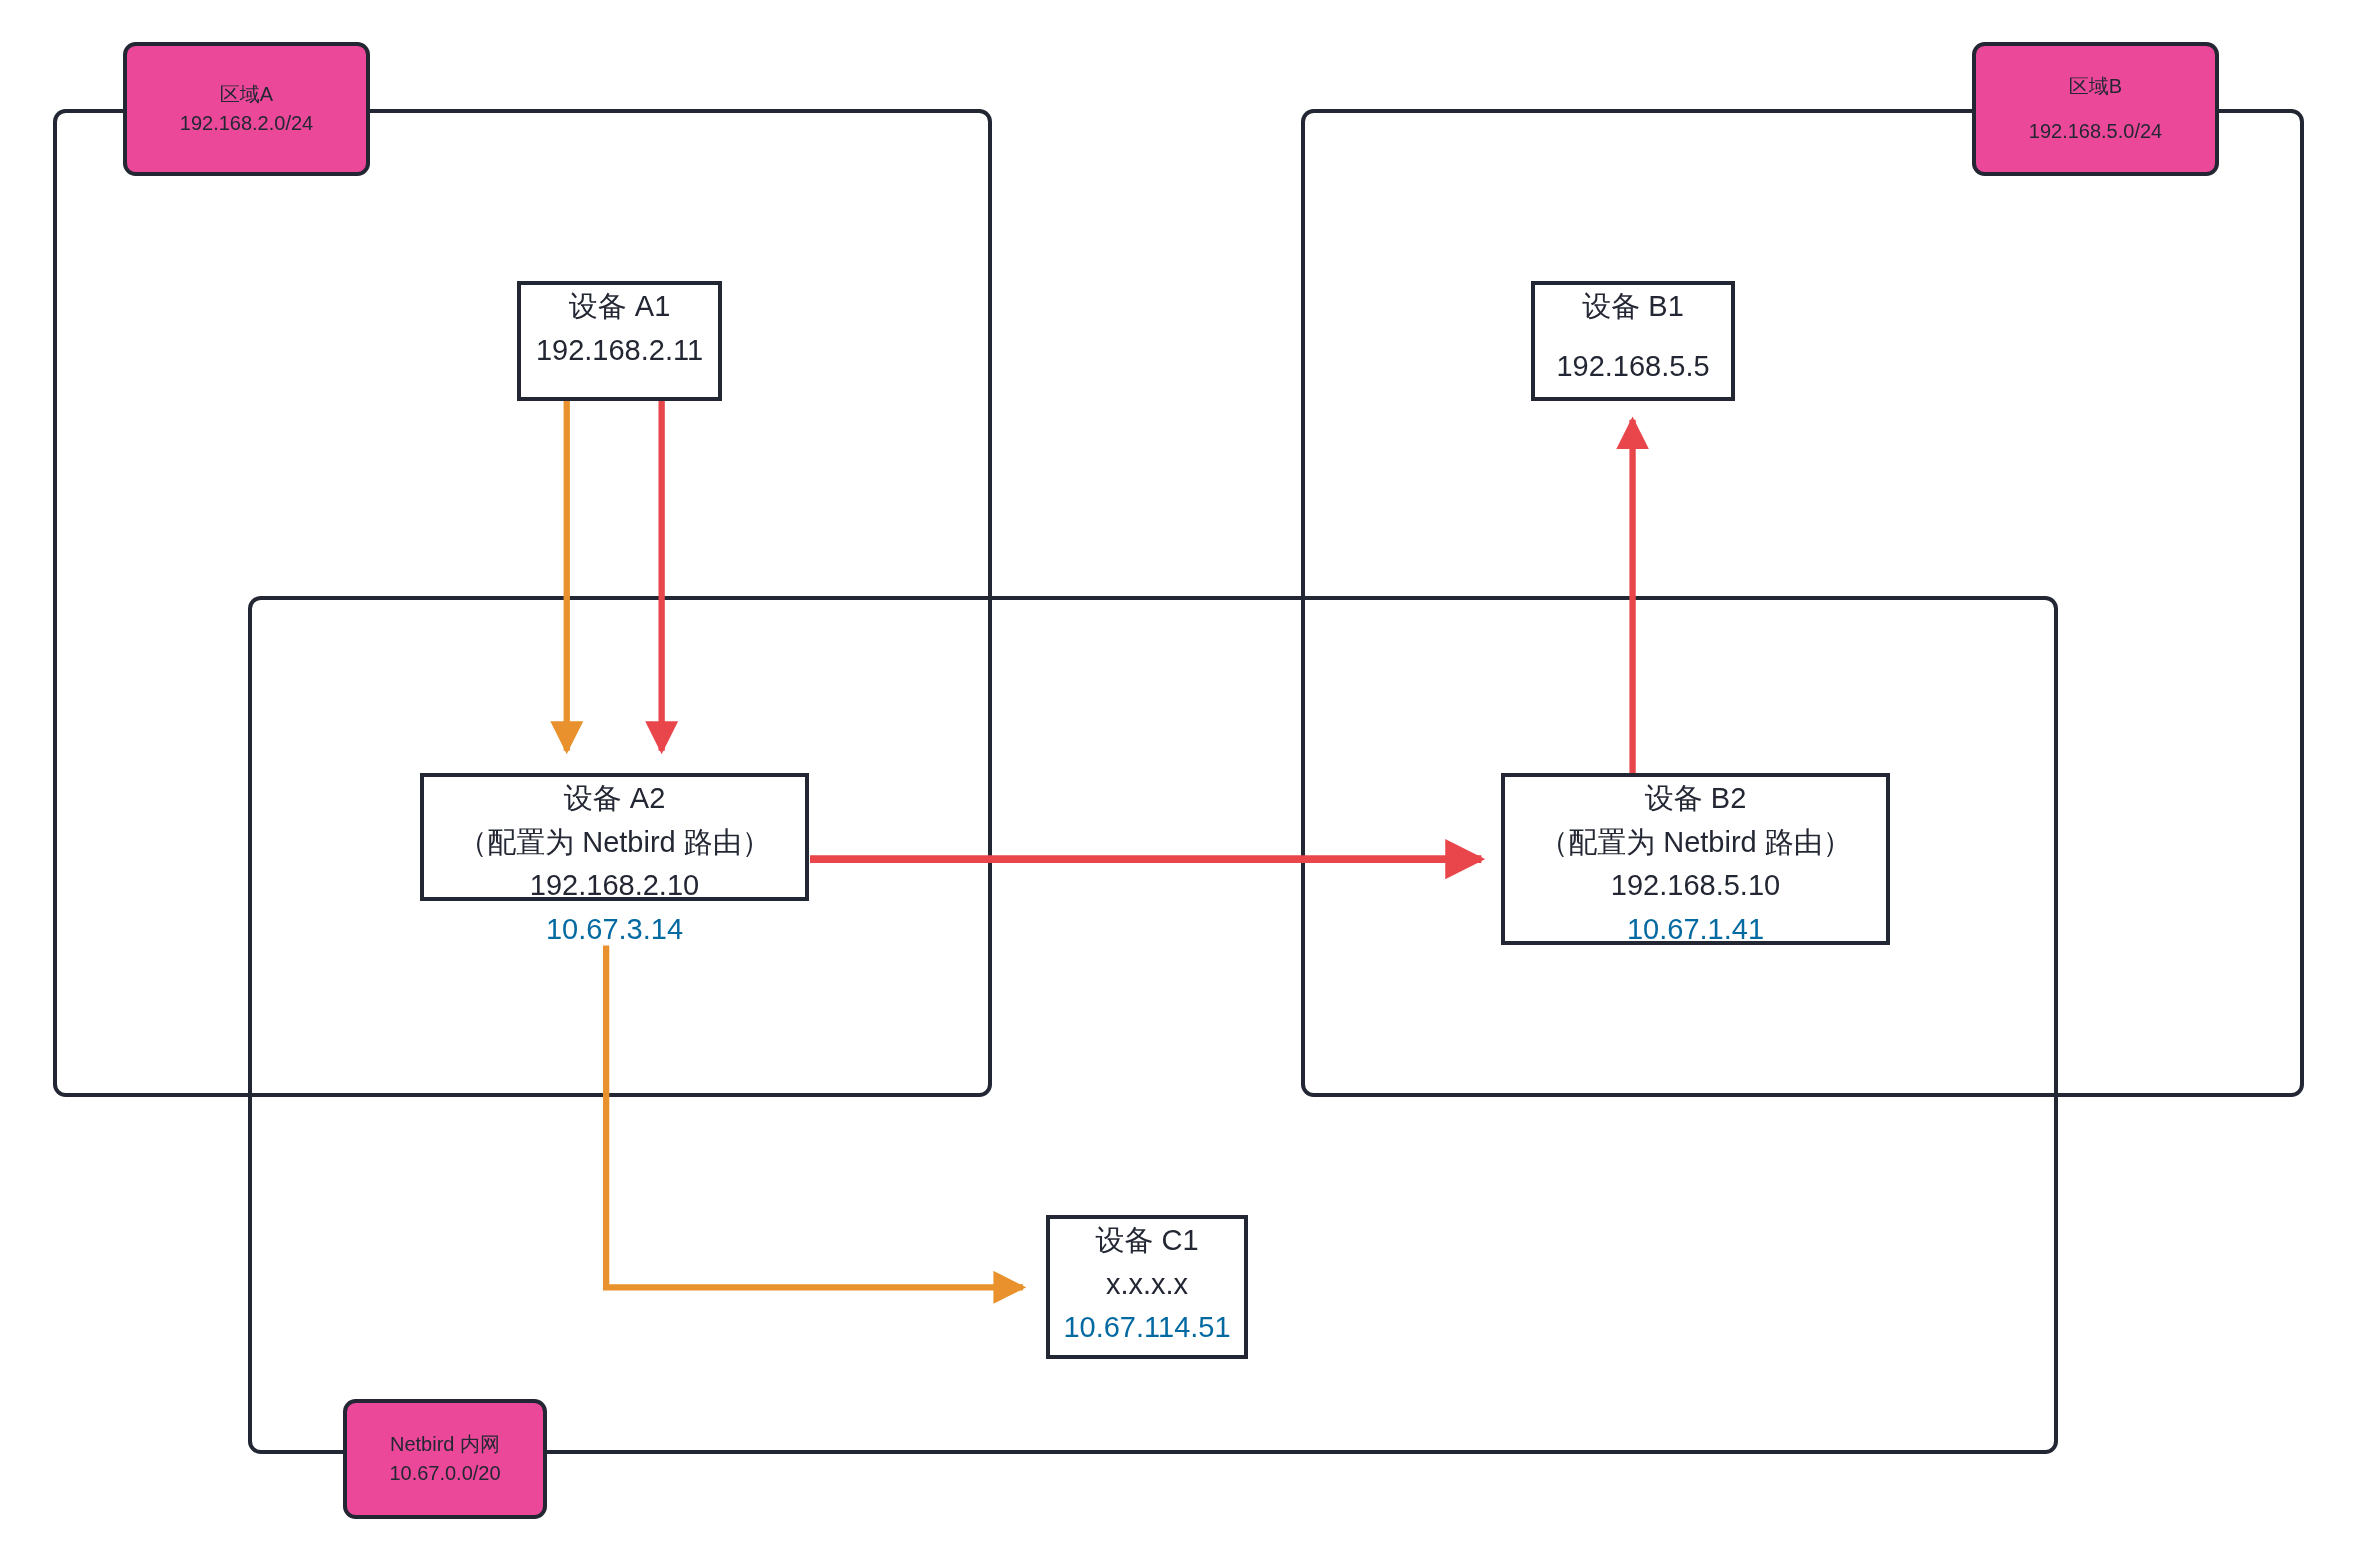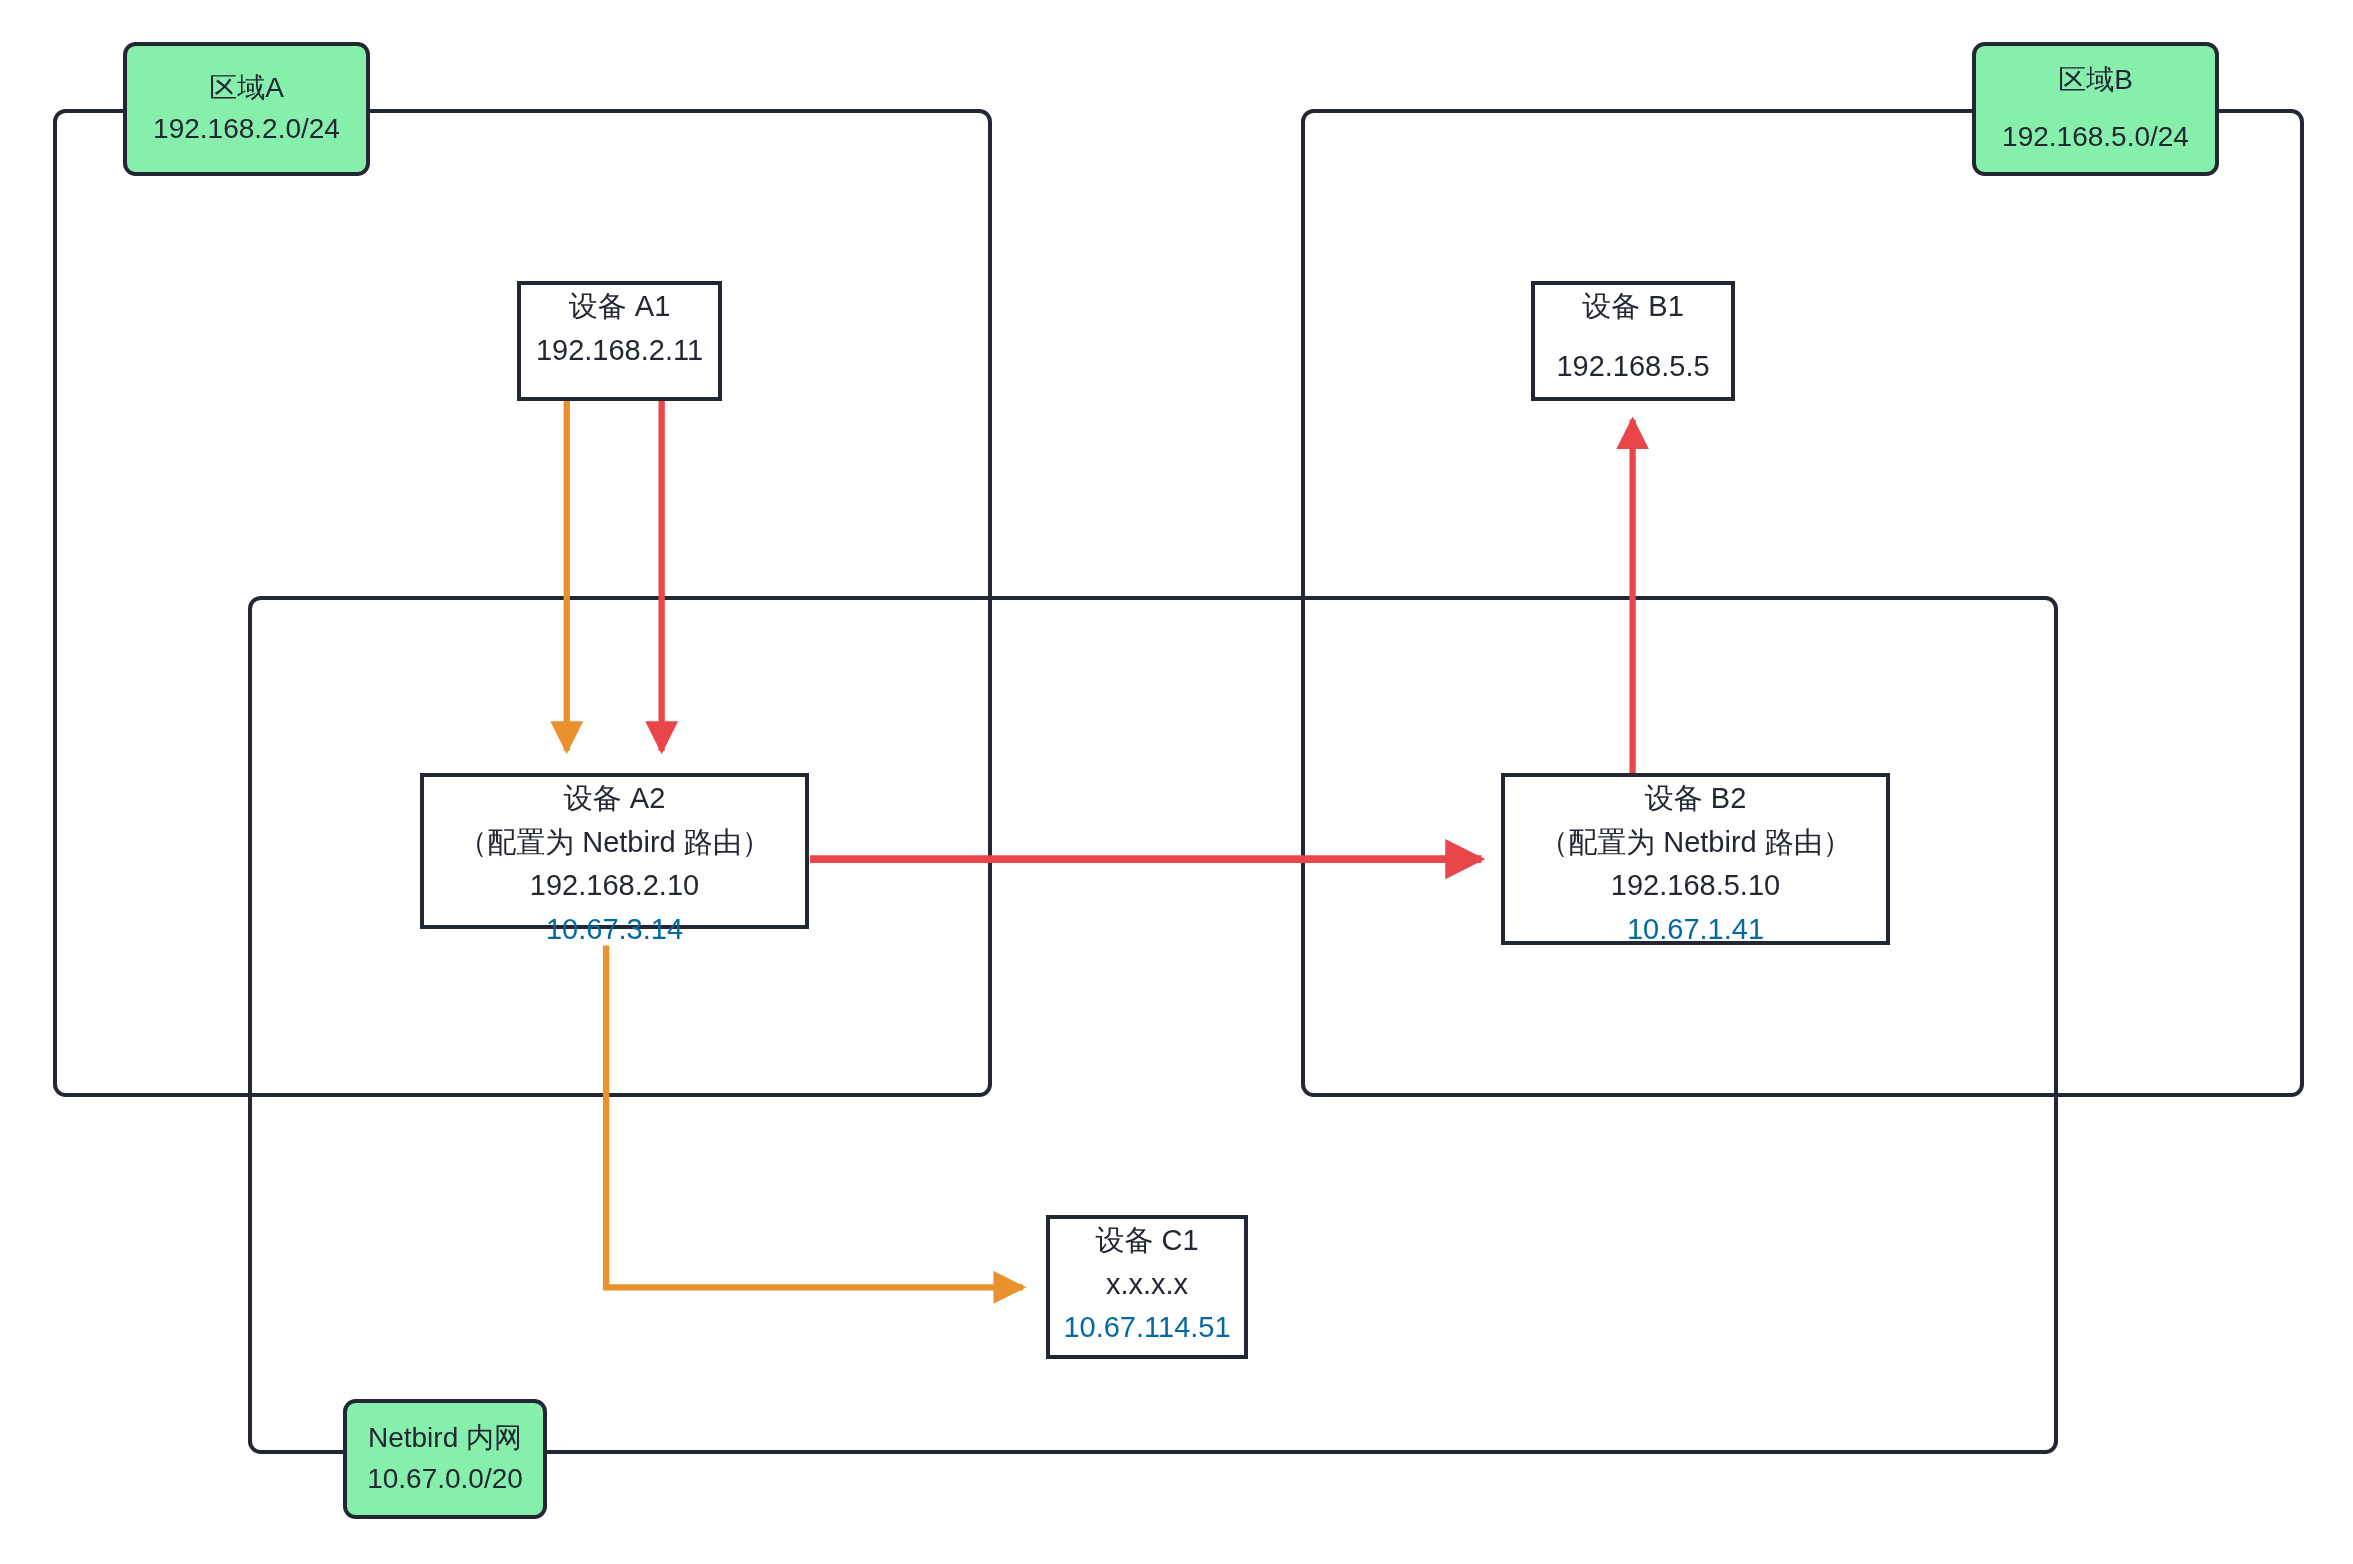--- a/index.html
+++ b/index.html
@@ -33,28 +33,28 @@
     border-radius: 12.7px;
     background: transparent;
     box-sizing: border-box;
   }
 
   
   .group-label {
     position: absolute;
     border: 4.2px solid #232733;
     border-radius: 12.7px;
-    background: #86efac;
+    background: #ec4899;
     box-sizing: border-box;
     display: flex;
     flex-direction: column;
     align-items: center;
     justify-content: center;
     color: #232733;
-    font-size: 28px;
+    font-size: 20px;
     line-height: 1.45;
     white-space: nowrap;
   }
 
   
   .node {
     position: absolute;
     border: 4.2px solid #232733;
     border-radius: 0;
     background: #ffffff;
@@ -121,21 +121,21 @@
   <div class="group-label" style="left:343px; top:1399px; width:204px; height:120px;">
     <span class="line">Netbird 内网</span>
     <span class="line">10.67.0.0/20</span>
   </div>
 
   <div class="node" style="left:517px; top:281px; width:205px; height:120px;">
     <span class="line">设备 A1</span>
     <span class="line">192.168.2.11</span>
   </div>
 
-  <div class="node" style="left:420px; top:773px; width:389px; height:156px;">
+  <div class="node" style="left:420px; top:773px; width:389px; height:128px;">
     <span class="line">设备 A2</span>
     <span class="line">（配置为 Netbird 路由）</span>
     <span class="line">192.168.2.10</span>
     <span class="line vpn-ip">10.67.3.14</span>
   </div>
 
   <div class="node" style="left:1531px; top:281px; width:204px; height:120px;gap:16px;">
     <span class="line">设备 B1</span>
     <span class="line">192.168.5.5</span>
   </div>

